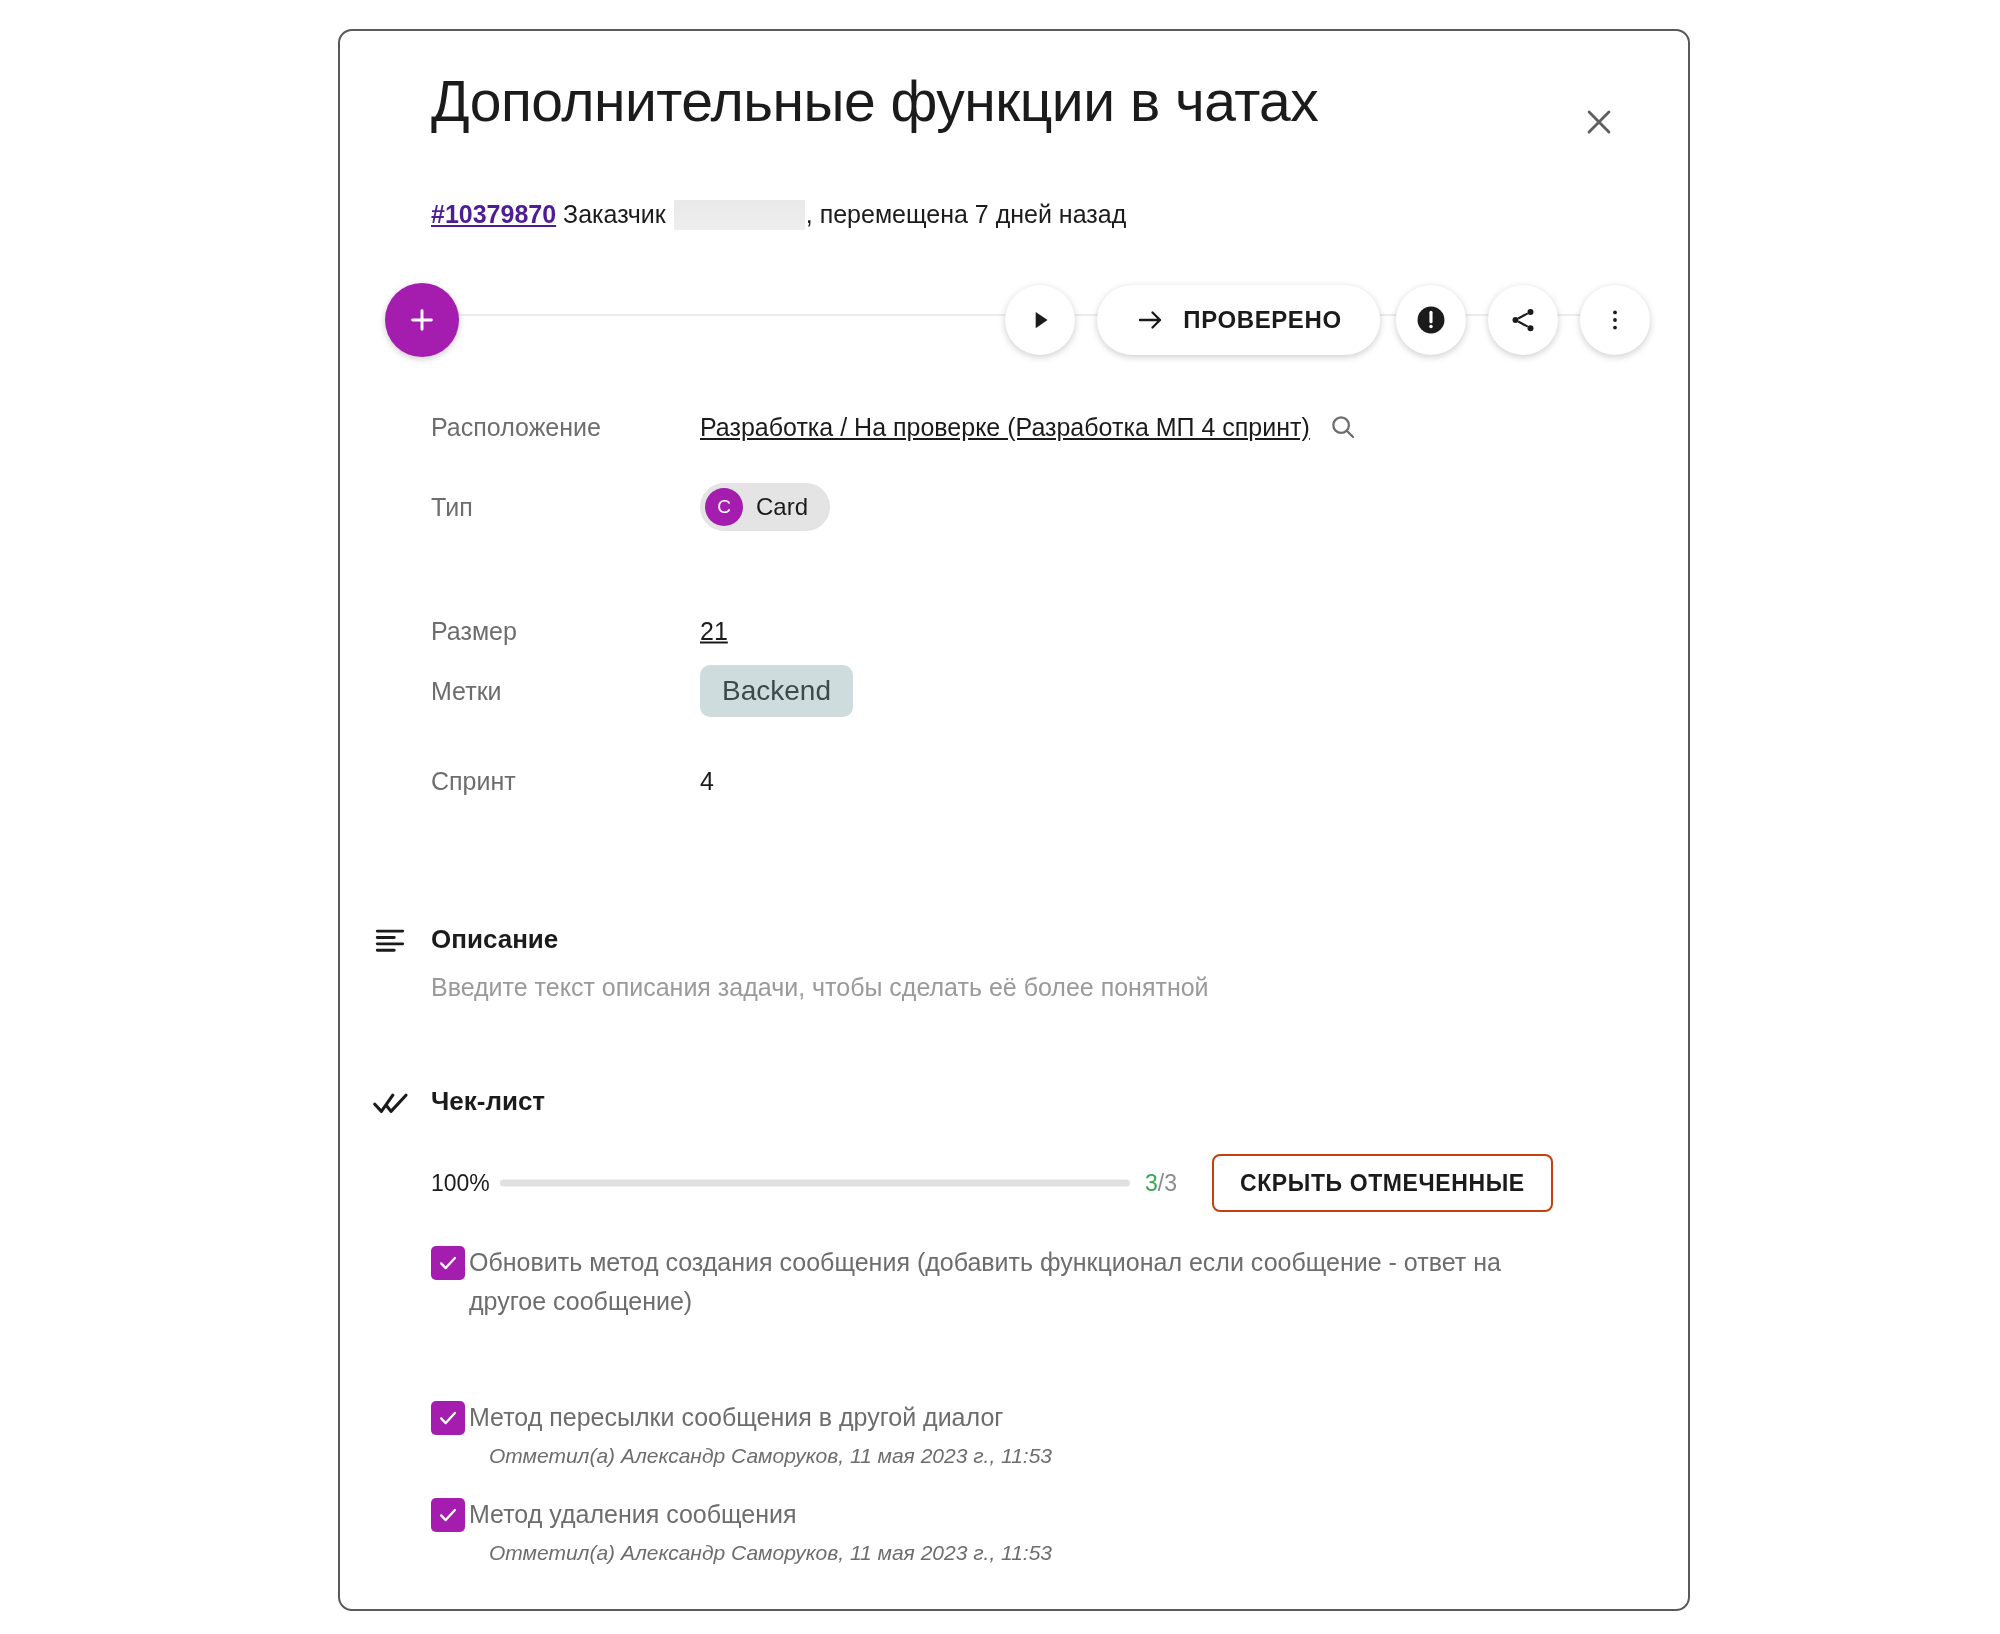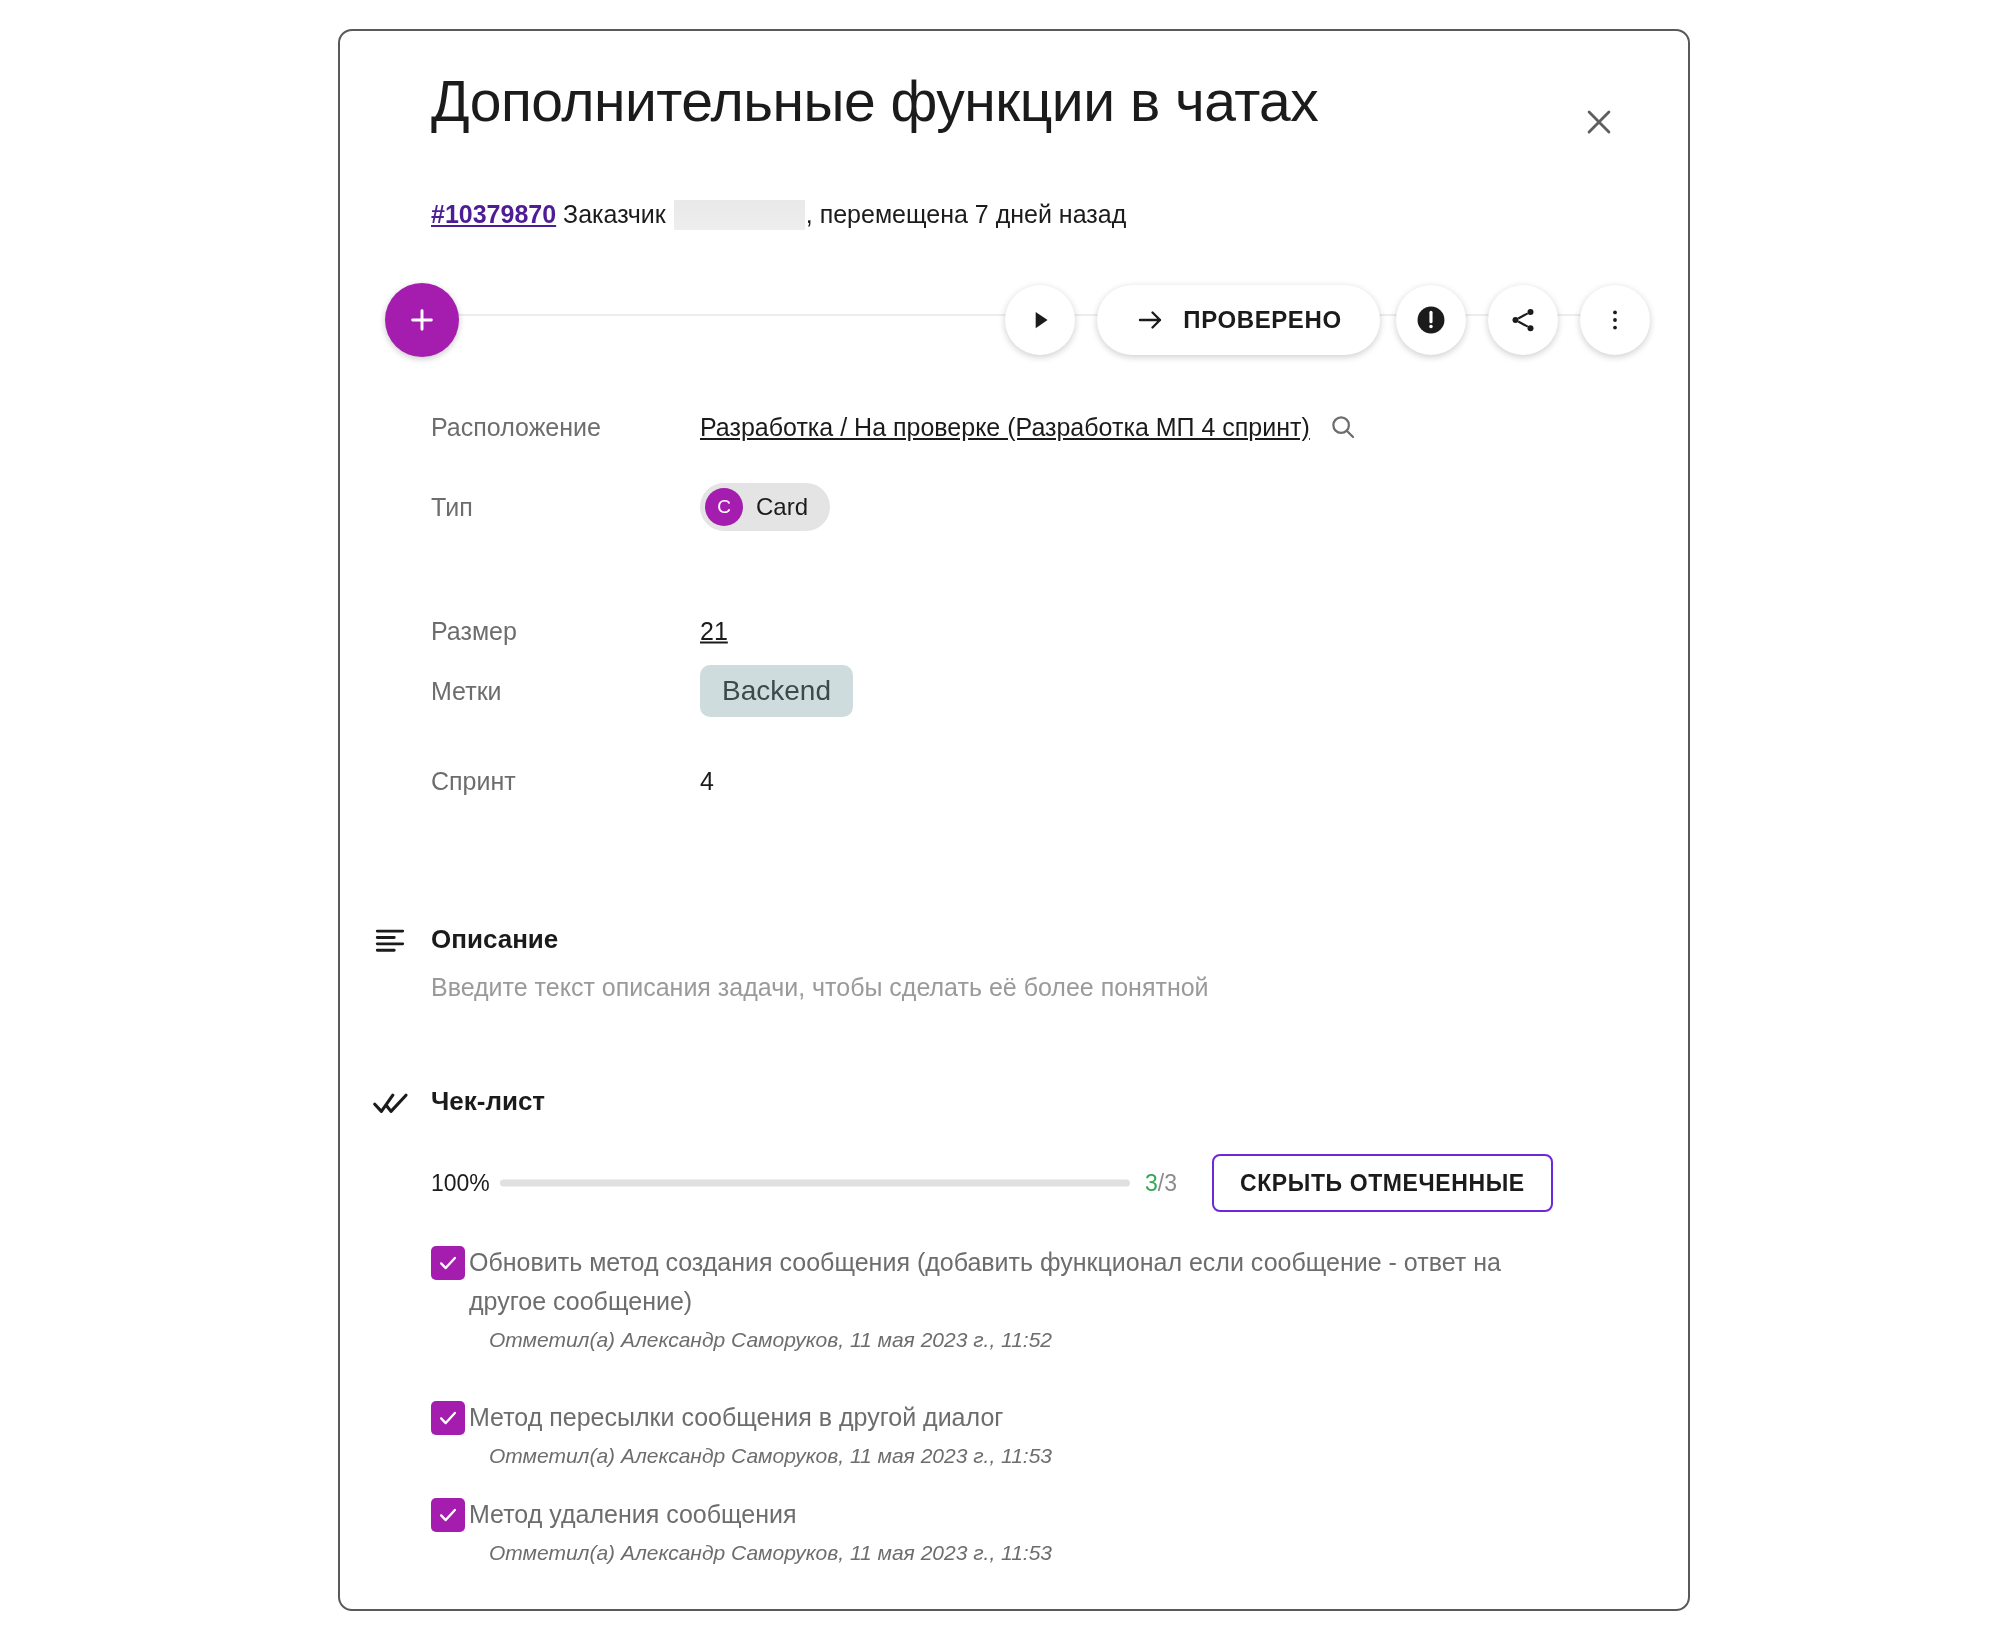--- a/index.html
+++ b/index.html
@@ -278,21 +278,21 @@
     font-size: 23px;
     color: #8c8c8c;
   }
   .counter .done { color: #34a853; }
   .hide-btn {
     position: absolute;
     left: 872px; top: 50%; transform: translateY(-50%);
     height: 58px;
     padding: 0 26px;
     background: #ffffff;
-    border: 2px solid #6d28d9;
+    border: 2px solid #c2410c;
     border-radius: 8px;
     display: flex; align-items: center;
     font-size: 23px;
     font-weight: 700;
     letter-spacing: .6px;
     color: #1b1b1b;
     white-space: nowrap;
     cursor: pointer;
   }
 
@@ -488,21 +488,20 @@
       <span class="hide-btn">СКРЫТЬ ОТМЕЧЕННЫЕ</span>
     </div>
 
     <div class="cl-item cl-1">
       <span class="cl-box">
         <svg width="22" height="22" viewBox="0 0 24 24">
           <path d="M4.5 12.5 L9.5 17.5 L19.5 6.5" stroke="#ffffff" stroke-width="2.6" fill="none" stroke-linecap="round" stroke-linejoin="round"></path>
         </svg>
       </span>
       <div class="cl-text">Обновить метод создания сообщения (добавить функционал если сообщение - ответ на другое сообщение)</div>
-      <div class="cl-meta">Отметил(а) Александр Саморуков, 11 мая 2023 г., 11:52</div>
     </div>
 
     <div class="cl-item cl-2">
       <span class="cl-box">
         <svg width="22" height="22" viewBox="0 0 24 24">
           <path d="M4.5 12.5 L9.5 17.5 L19.5 6.5" stroke="#ffffff" stroke-width="2.6" fill="none" stroke-linecap="round" stroke-linejoin="round"></path>
         </svg>
       </span>
       <div class="cl-text">Метод пересылки сообщения в другой диалог</div>
       <div class="cl-meta">Отметил(а) Александр Саморуков, 11 мая 2023 г., 11:53</div>

